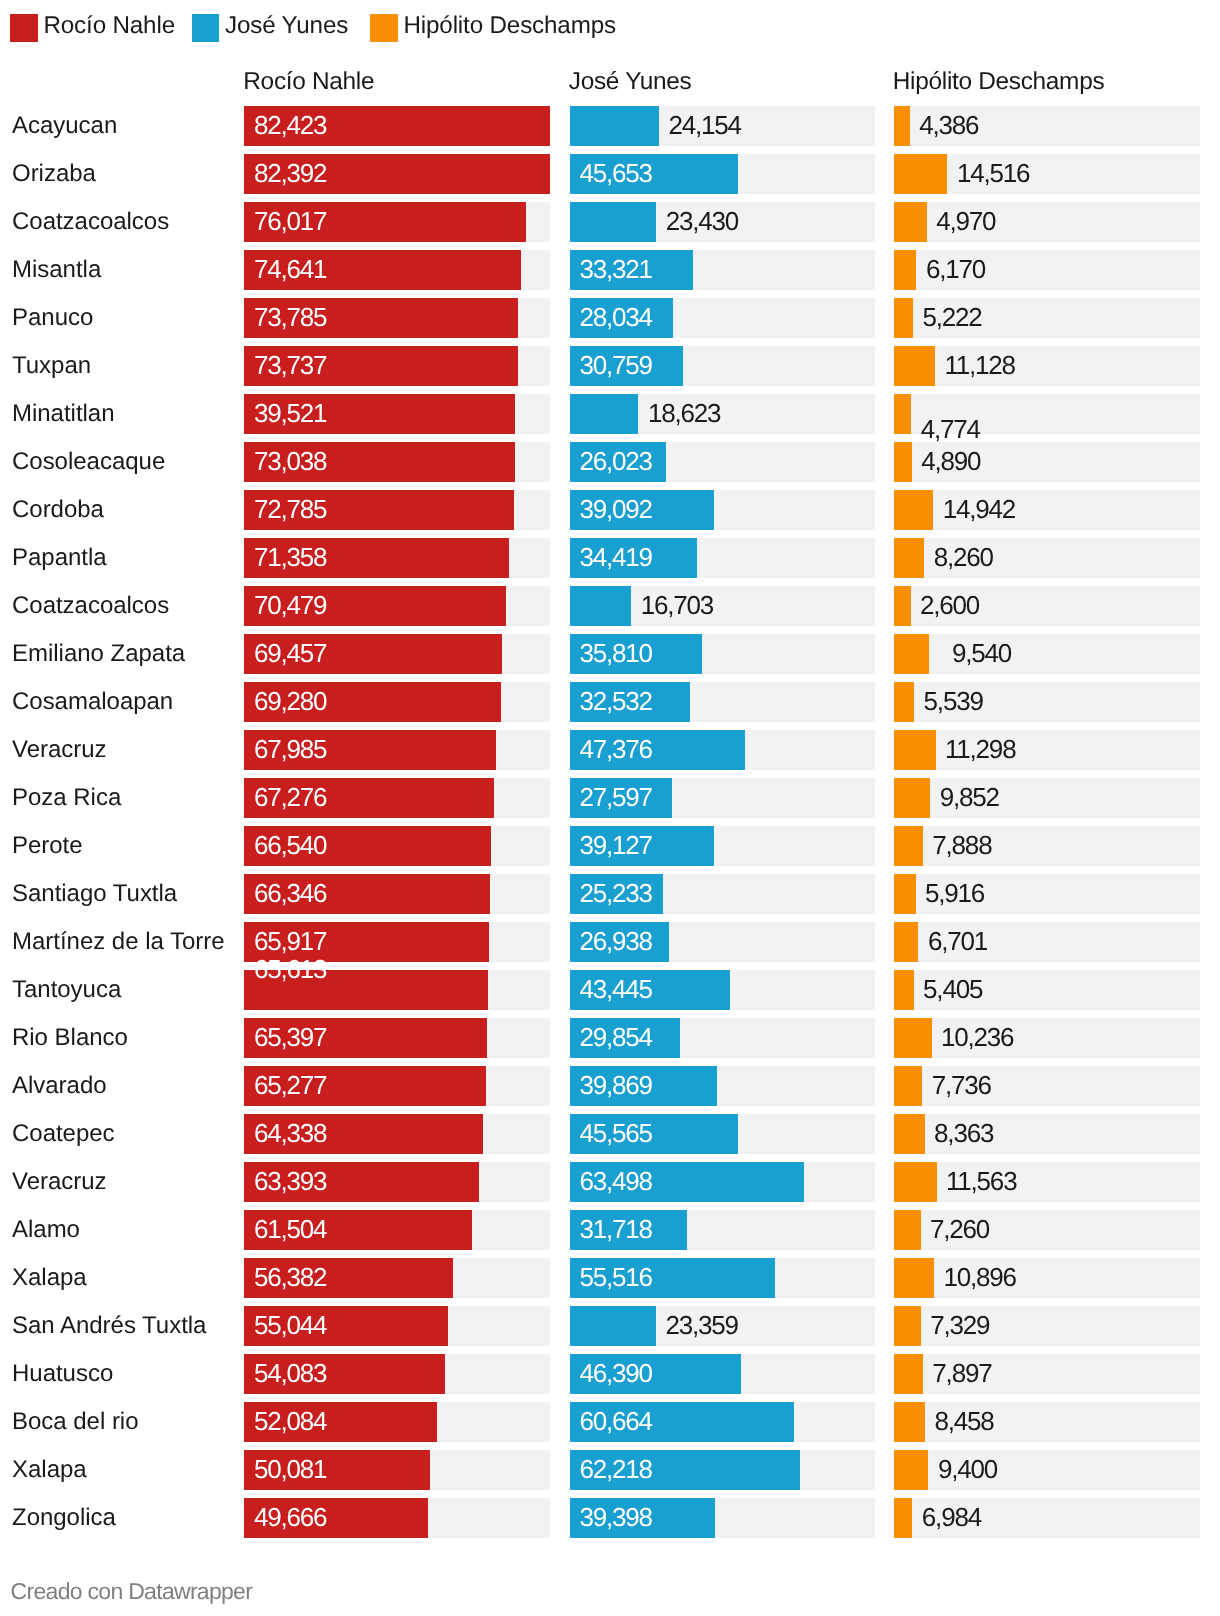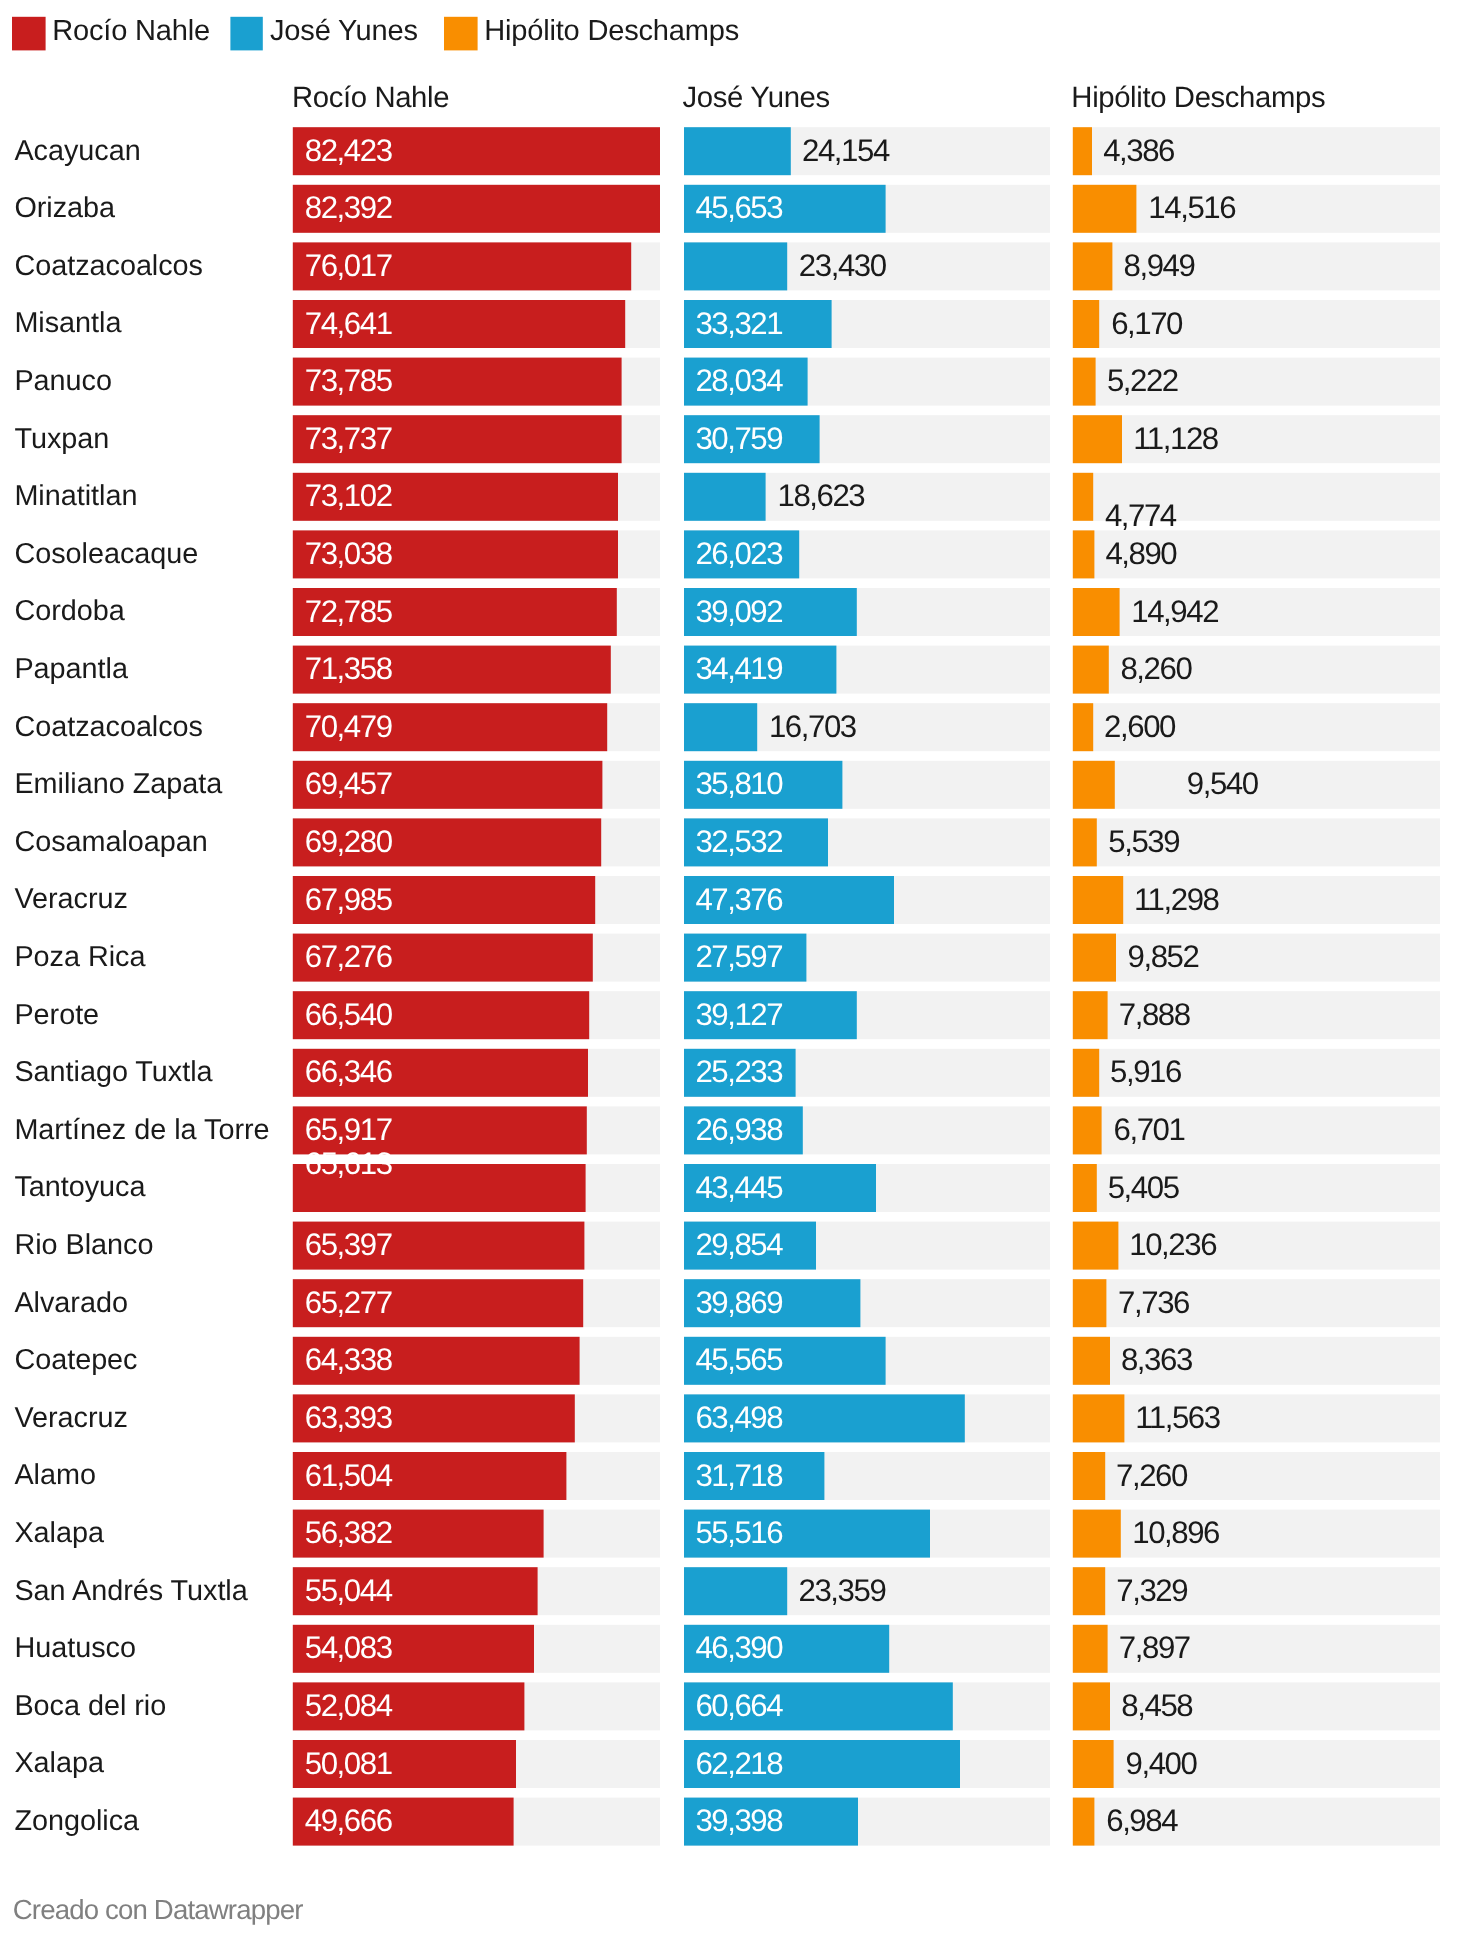--- a/index.html
+++ b/index.html
@@ -90,21 +90,21 @@
 <div class="row">
 <div class="row-label" style="top:202px">Coatzacoalcos</div>
 <div class="track" style="left:244px;top:202px;width:306px"></div>
 <div class="bar bar-nahle" style="left:244px;top:202px;width:282.22px"></div>
 <div class="val inside" style="left:254.00px;top:202px">76,017</div>
 <div class="track" style="left:569.5px;top:202px;width:305px"></div>
 <div class="bar bar-yunes" style="left:569.5px;top:202px;width:86.70px"></div>
 <div class="val outside" style="left:665.70px;top:202px">23,430</div>
 <div class="track" style="left:893.5px;top:202px;width:306.5px"></div>
 <div class="bar bar-deschamps" style="left:893.5px;top:202px;width:33.28px"></div>
-<div class="val outside" style="left:936.28px;top:202px">8,949</div>
+<div class="val outside" style="left:936.28px;top:202px">4,970</div>
 </div>
 <div class="row">
 <div class="row-label" style="top:250px">Misantla</div>
 <div class="track" style="left:244px;top:250px;width:306px"></div>
 <div class="bar bar-nahle" style="left:244px;top:250px;width:277.11px"></div>
 <div class="val inside" style="left:254.00px;top:250px">74,641</div>
 <div class="track" style="left:569.5px;top:250px;width:305px"></div>
 <div class="bar bar-yunes" style="left:569.5px;top:250px;width:123.30px"></div>
 <div class="val inside" style="left:579.50px;top:250px">33,321</div>
 <div class="track" style="left:893.5px;top:250px;width:306.5px"></div>
@@ -132,21 +132,21 @@
 <div class="bar bar-yunes" style="left:569.5px;top:346px;width:113.82px"></div>
 <div class="val inside" style="left:579.50px;top:346px">30,759</div>
 <div class="track" style="left:893.5px;top:346px;width:306.5px"></div>
 <div class="bar bar-deschamps" style="left:893.5px;top:346px;width:41.38px"></div>
 <div class="val outside" style="left:944.38px;top:346px">11,128</div>
 </div>
 <div class="row">
 <div class="row-label" style="top:394px">Minatitlan</div>
 <div class="track" style="left:244px;top:394px;width:306px"></div>
 <div class="bar bar-nahle" style="left:244px;top:394px;width:271.40px"></div>
-<div class="val inside" style="left:254.00px;top:394px">73,102</div>
+<div class="val inside" style="left:254.00px;top:394px">39,521</div>
 <div class="track" style="left:569.5px;top:394px;width:305px"></div>
 <div class="bar bar-yunes" style="left:569.5px;top:394px;width:68.91px"></div>
 <div class="val outside" style="left:647.91px;top:394px">18,623</div>
 <div class="track" style="left:893.5px;top:394px;width:306.5px"></div>
 <div class="bar bar-deschamps" style="left:893.5px;top:394px;width:17.75px"></div>
 <div class="val outside" style="left:920.75px;top:410px">4,774</div>
 </div>
 <div class="row">
 <div class="row-label" style="top:442px">Cosoleacaque</div>
 <div class="track" style="left:244px;top:442px;width:306px"></div>
@@ -198,21 +198,21 @@
 <div class="row">
 <div class="row-label" style="top:634px">Emiliano Zapata</div>
 <div class="track" style="left:244px;top:634px;width:306px"></div>
 <div class="bar bar-nahle" style="left:244px;top:634px;width:257.86px"></div>
 <div class="val inside" style="left:254.00px;top:634px">69,457</div>
 <div class="track" style="left:569.5px;top:634px;width:305px"></div>
 <div class="bar bar-yunes" style="left:569.5px;top:634px;width:132.51px"></div>
 <div class="val inside" style="left:579.50px;top:634px">35,810</div>
 <div class="track" style="left:893.5px;top:634px;width:306.5px"></div>
 <div class="bar bar-deschamps" style="left:893.5px;top:634px;width:35.48px"></div>
-<div class="val outside" style="left:989px;top:634px">9,540</div>
+<div class="val outside" style="left:952px;top:634px">9,540</div>
 </div>
 <div class="row">
 <div class="row-label" style="top:682px">Cosamaloapan</div>
 <div class="track" style="left:244px;top:682px;width:306px"></div>
 <div class="bar bar-nahle" style="left:244px;top:682px;width:257.21px"></div>
 <div class="val inside" style="left:254.00px;top:682px">69,280</div>
 <div class="track" style="left:569.5px;top:682px;width:305px"></div>
 <div class="bar bar-yunes" style="left:569.5px;top:682px;width:120.38px"></div>
 <div class="val inside" style="left:579.50px;top:682px">32,532</div>
 <div class="track" style="left:893.5px;top:682px;width:306.5px"></div>

